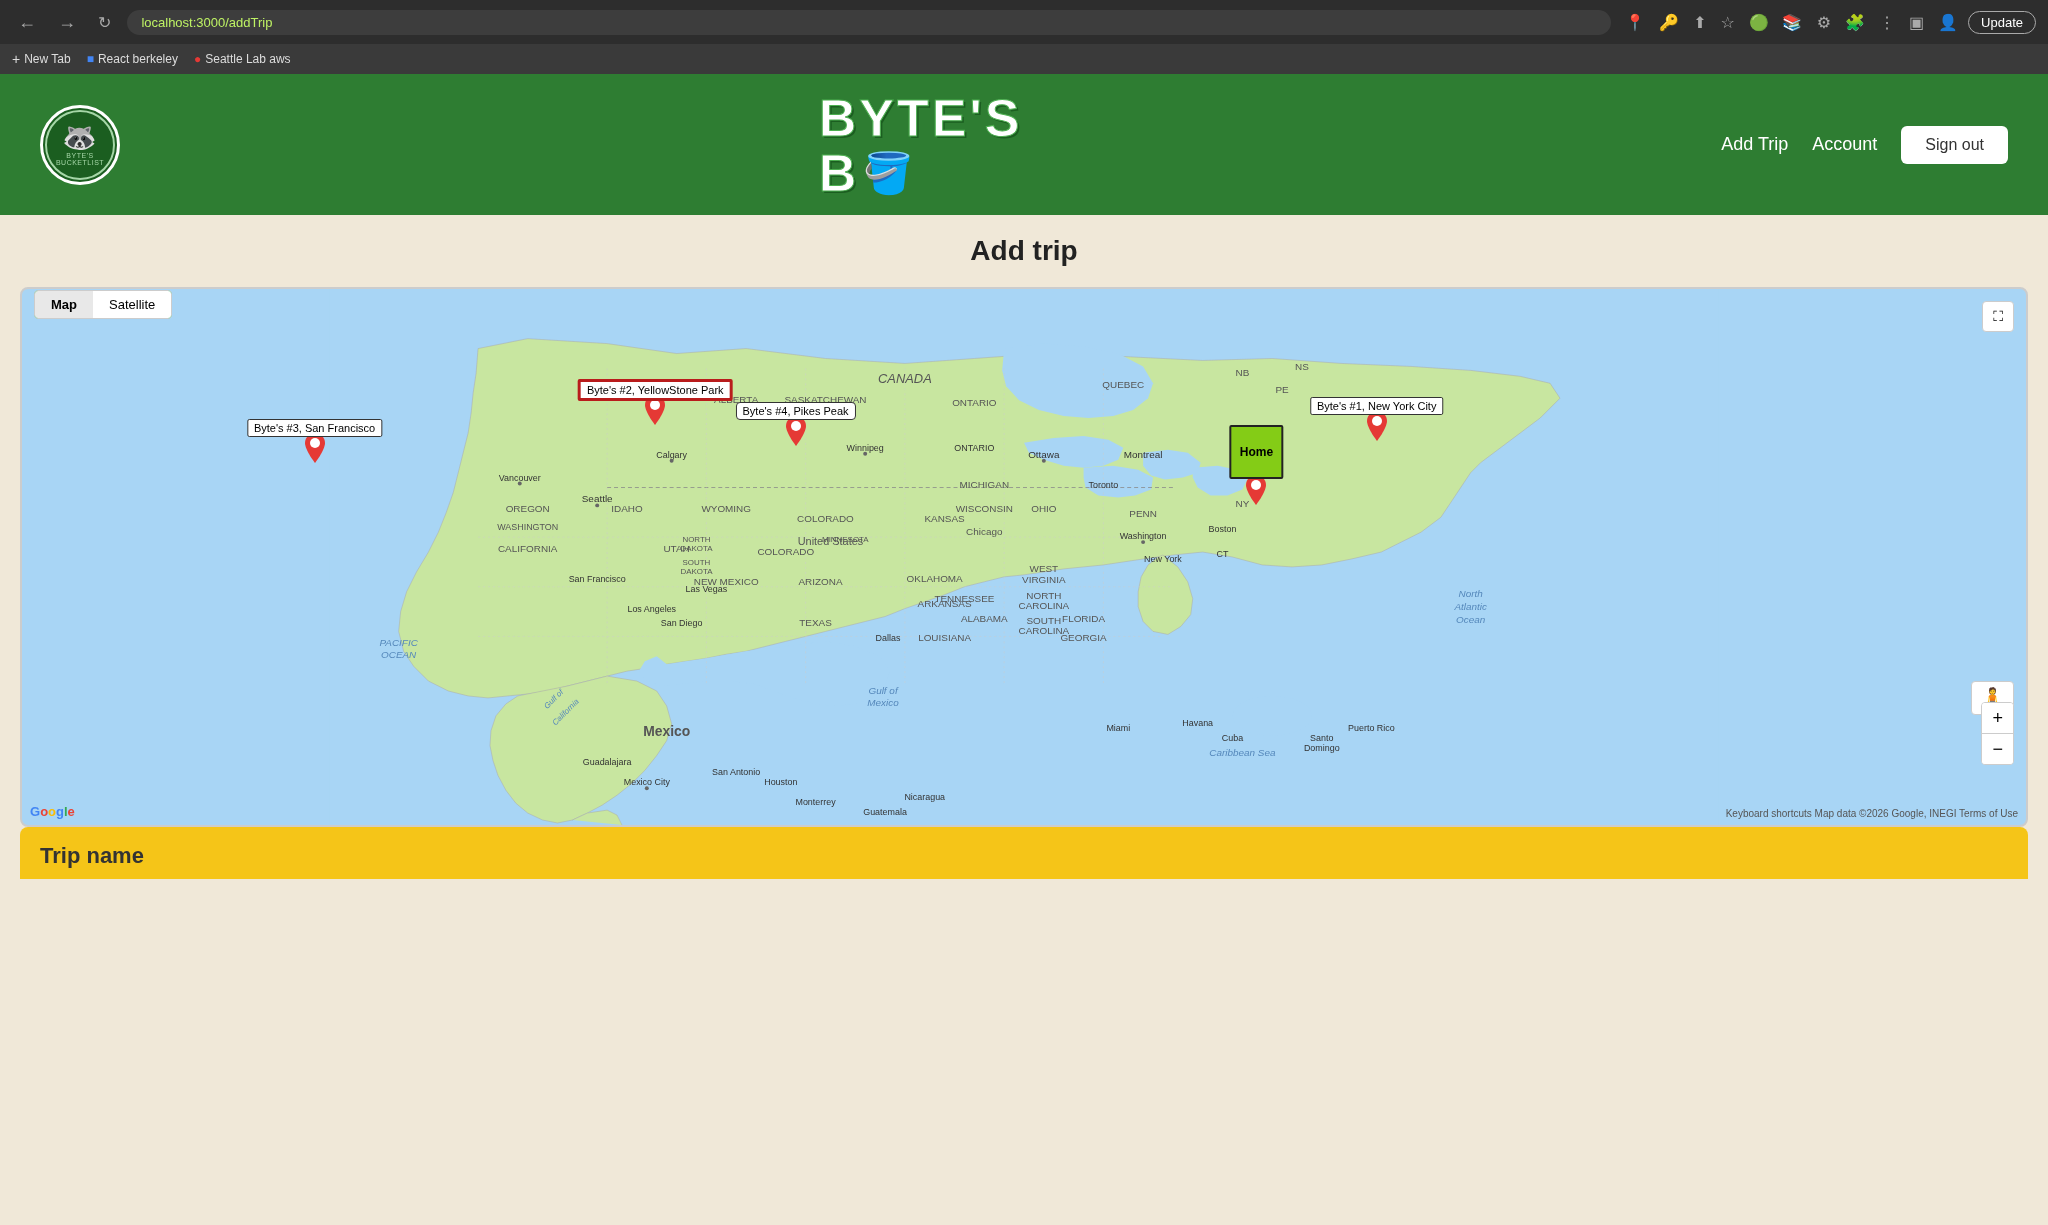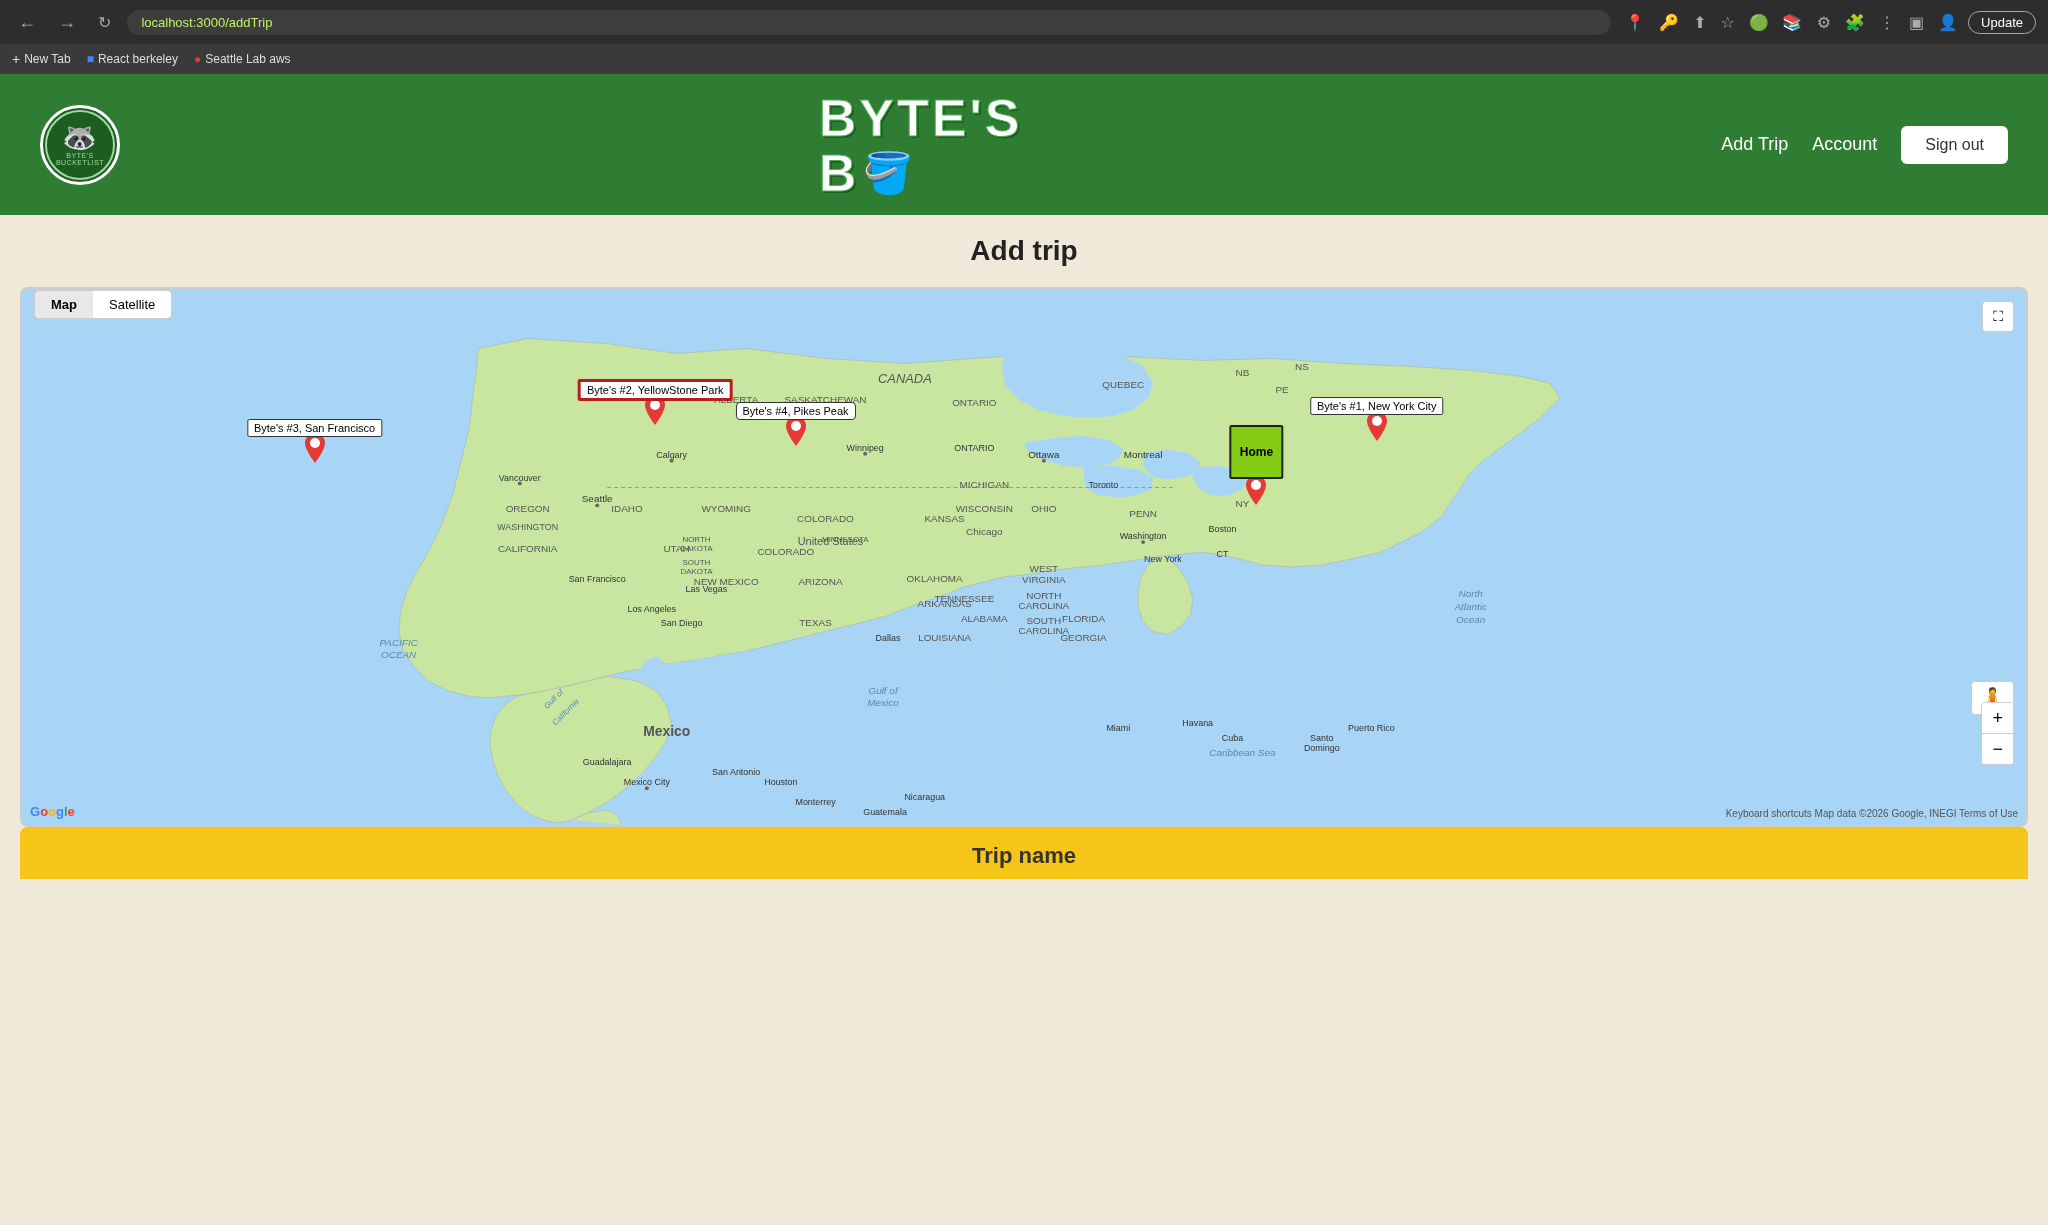--- a/index.html
+++ b/index.html
@@ -293,21 +293,20 @@
       color: #555;
       z-index: 10;
     }
 
     
     .trip-name-bar {
       background: #f5c518;
       margin: 0 20px;
       border-radius: 8px 8px 0 0;
       padding: 16px 20px 10px;
-      text-align: center;
     }
     .trip-name-label {
       font-size: 22px;
       font-weight: bold;
       color: #333;
     }
   </style>
 </head>
 <body>
 

